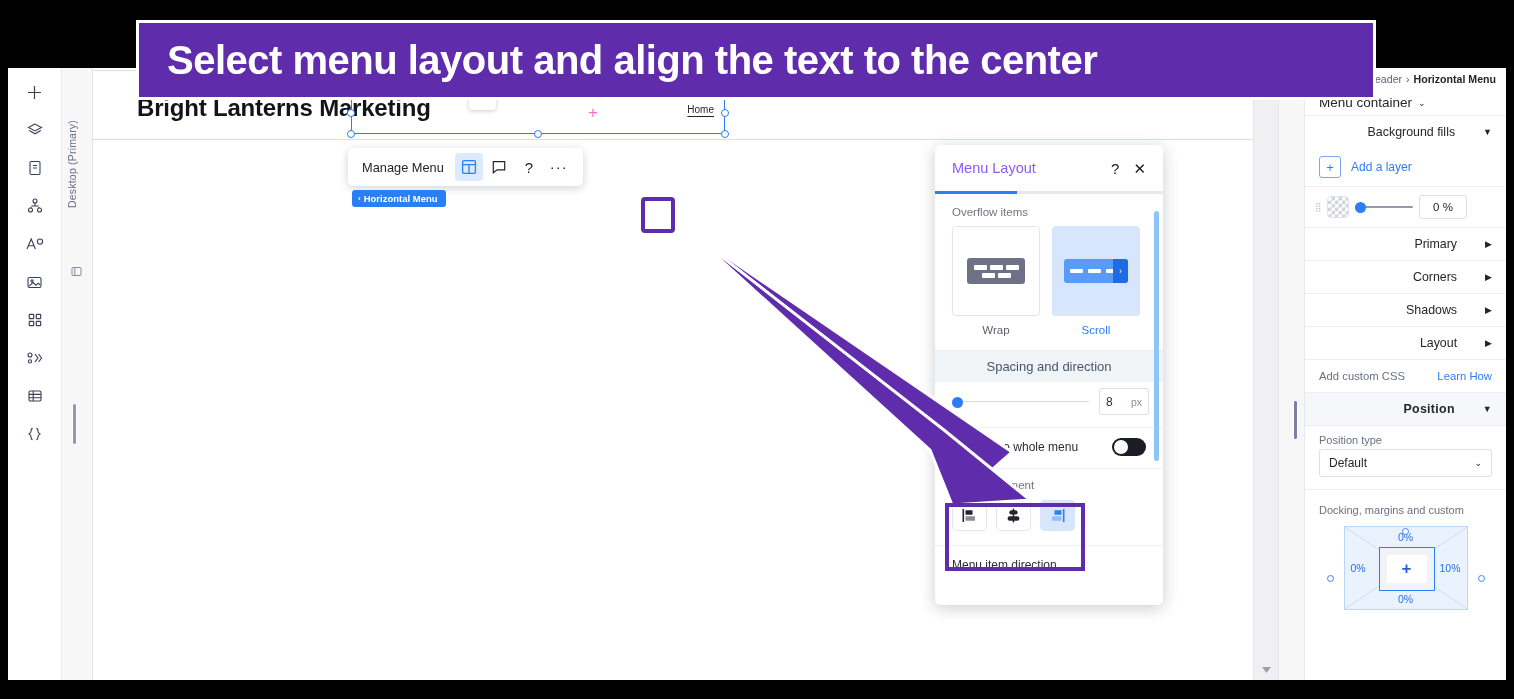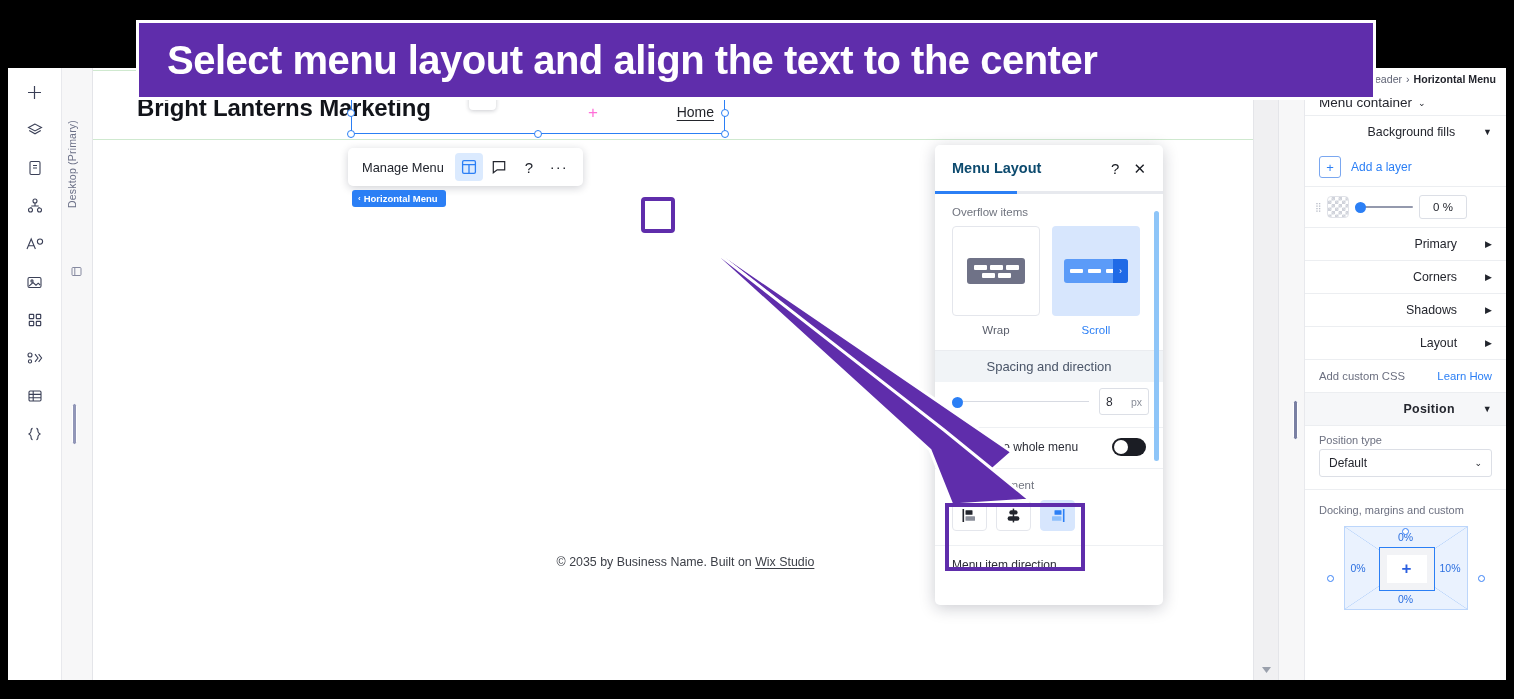--- a/index.html
+++ b/index.html
@@ -143,21 +143,21 @@
     position: absolute;
     left: 236px; top: 11px;
     color: #ff6fd8;
     font-size: 17px;
     line-height: 1;
     user-select: none;
   }
   .menu-home {
     position: absolute;
     right: 10px; top: 11px;
-    font-size: 14px;
+    font-size: 10px;
     color: #23252b;
     text-decoration: underline;
     text-underline-offset: 3px;
     white-space: nowrap;
   }
   .resize-arrow {
     position: absolute;
     left: 376px; top: 12px;
     width: 27px; height: 27px;
     background: #ffffff;
@@ -422,21 +422,21 @@
     z-index: 10;
     overflow: hidden;
     font-size: 12px;
     color: #2b2d36;
   }
   .ml-head {
     height: 46px;
     display: flex; align-items: center; justify-content: space-between;
     padding: 0 17px;
   }
-  .ml-title { font-size: 14.5px; font-weight: 700; color: #0c4a6e; }
+  .ml-title { font-size: 14.5px; font-weight: 400; color: #8b5cf6; }
   .ml-head-actions { display: flex; align-items: center; gap: 14px; }
   .ml-q { font-size: 15px; color: #171a21; cursor: pointer; }
   .ml-x { font-size: 15px; color: #171a21; cursor: pointer; line-height: 1; }
   .ml-tabline { height: 3px; background: #e7e9ee; position: relative; }
   .ml-tabline i { position: absolute; left: 0; top: 0; height: 3px; width: 82px; background: #2b7ff5; }
 
   .ml-body { position: relative; }
   .ml-sub { padding: 12px 17px 6px; font-size: 11.5px; color: #70747f; }
   .cards {
     display: flex; gap: 12px; padding: 2px 17px 0;
@@ -679,23 +679,20 @@
           <div class="tb-btn">
             <span style="font-size:15px;letter-spacing:1px;line-height:4px;">···</span>
           </div>
         </div>
 
         <div class="tag-badge">
           <span style="font-size:8px;">‹</span>
           <span>Horizontal Menu</span>
         </div>
 
-        <div class="footer-note">
-          <span>© 2035 by Business Name. Built on </span><u>Wix Studio</u>
-        </div>
 
         <div class="canvas-scroll">
           <div class="cs-arrow cs-up">
             <svg width="9" height="7" viewBox="0 0 9 7" fill="#9aa0ac">
                 <path d="M4.5 0 9 6H0z"></path>
               </svg>
           </div>
           <div class="cs-arrow cs-down">
             <svg width="9" height="7" viewBox="0 0 9 7" fill="#9aa0ac">
                 <path d="M4.5 7 0 1h9z"></path>

